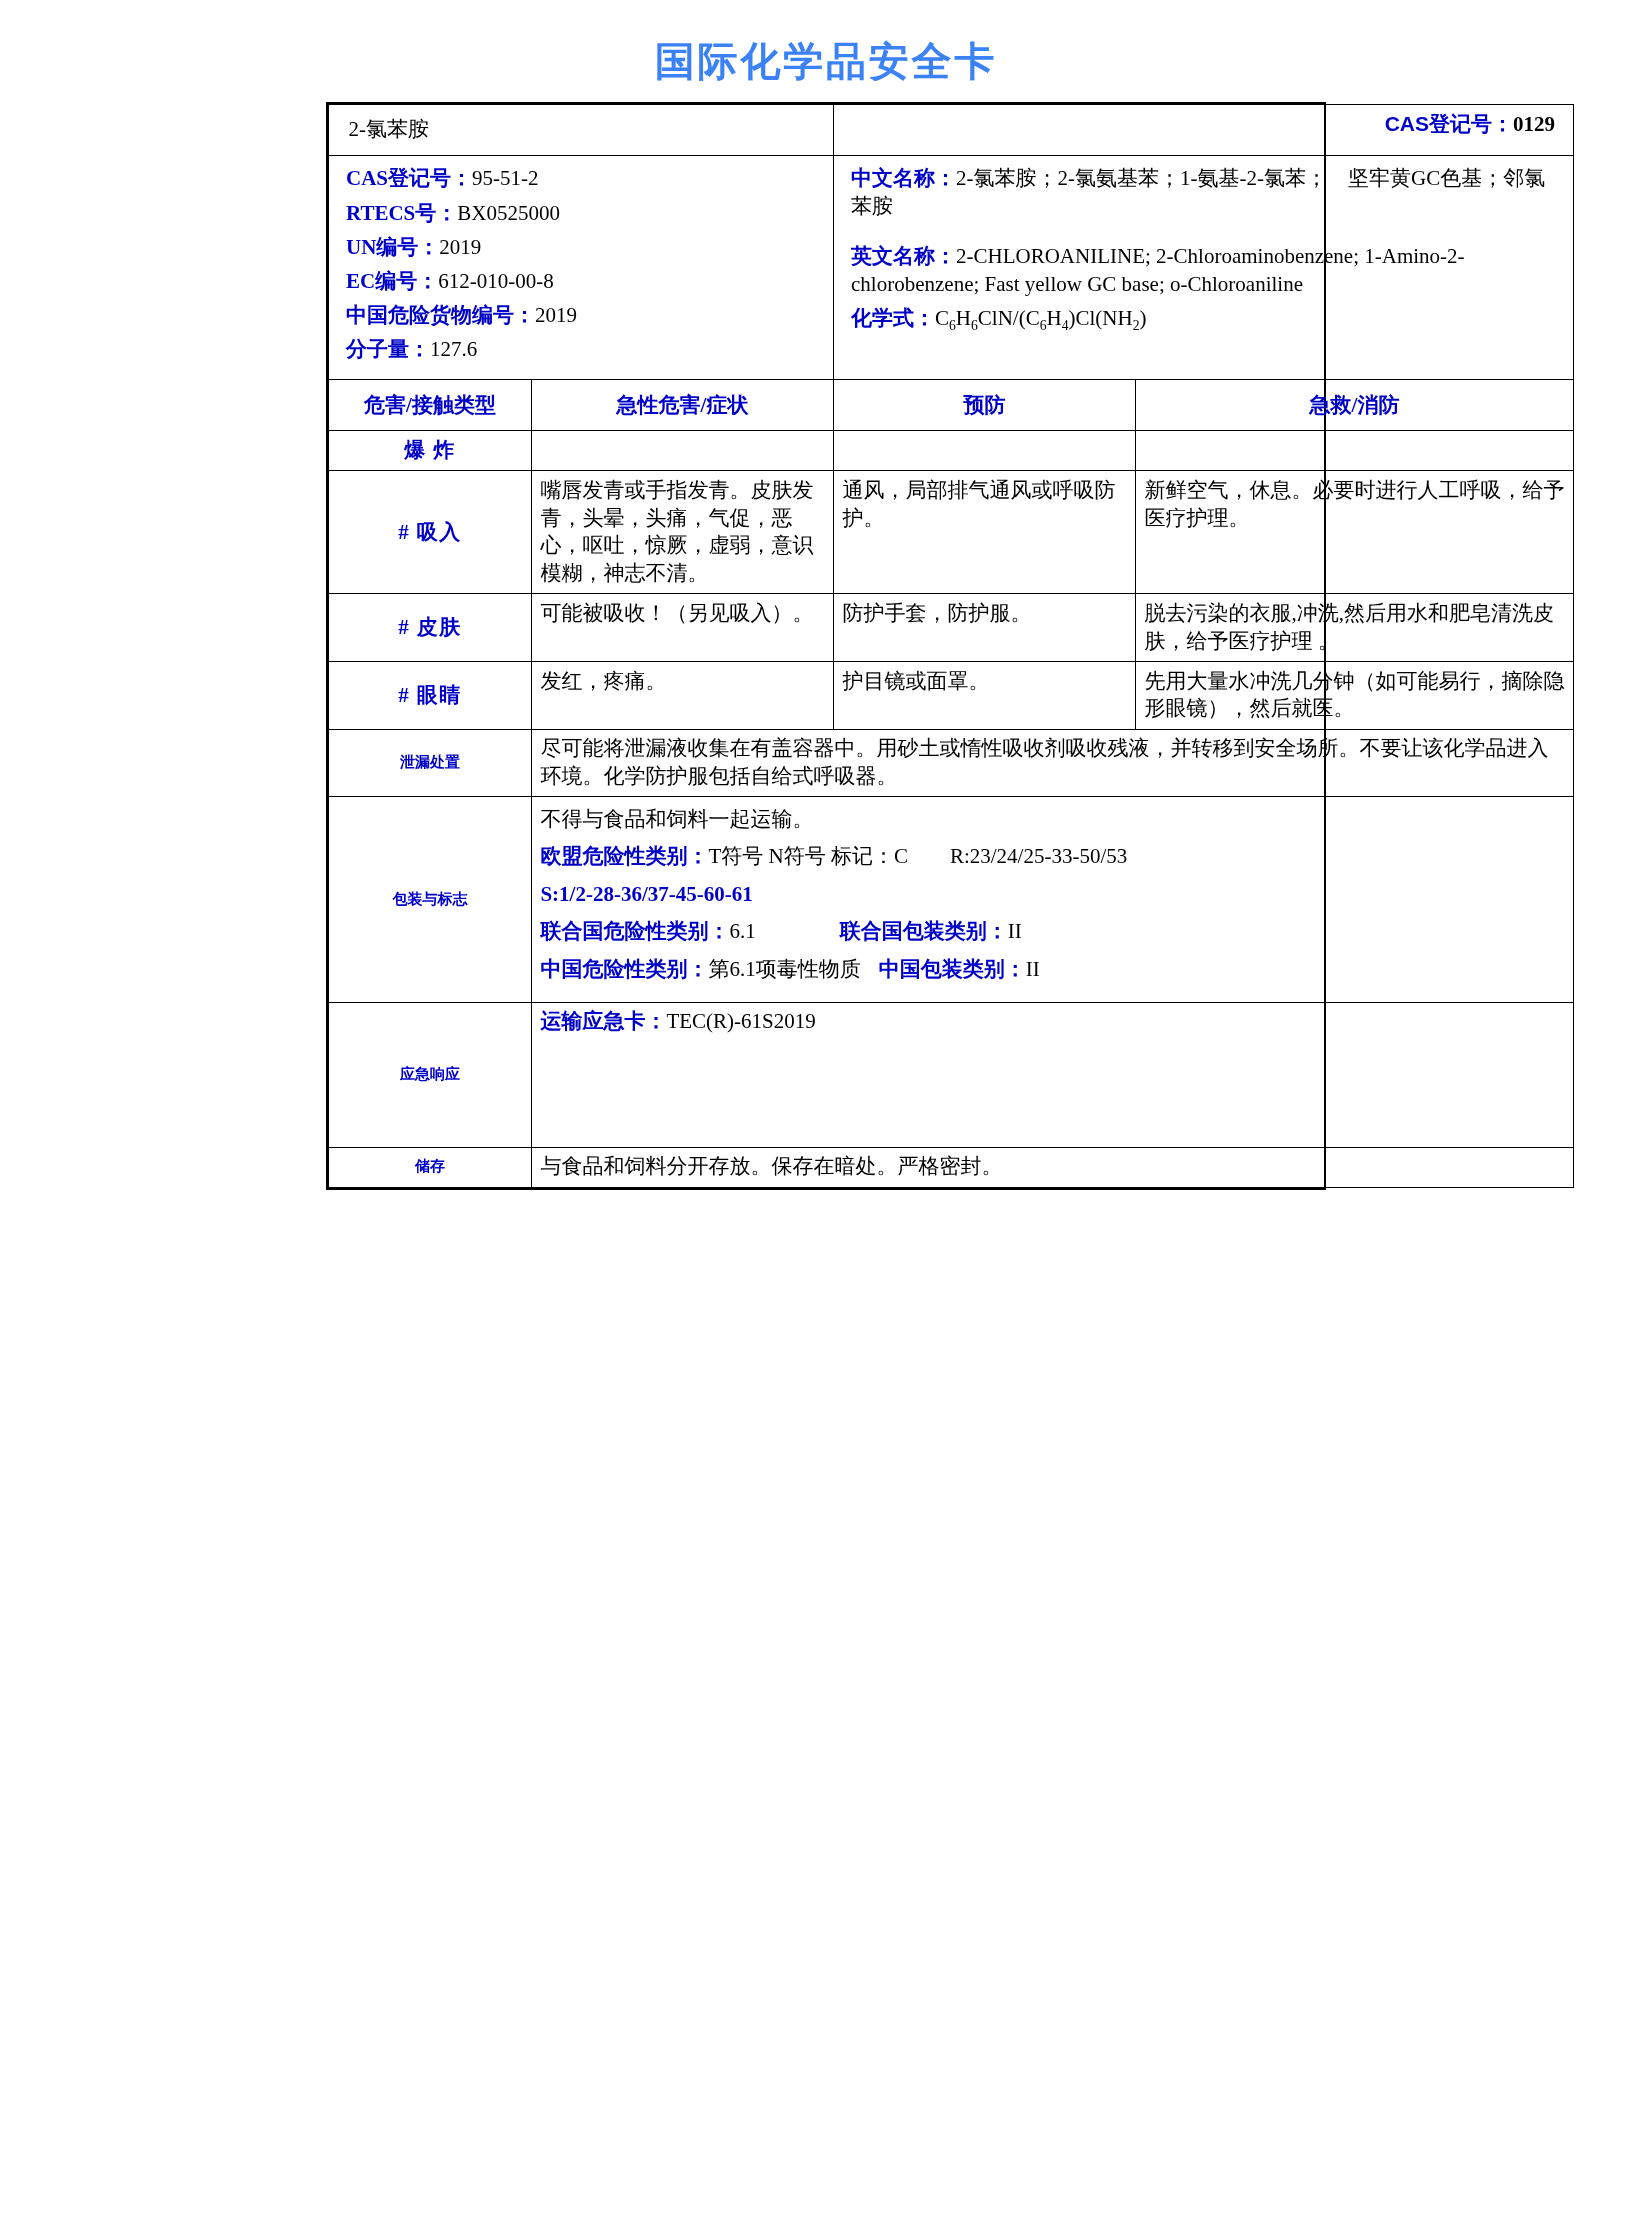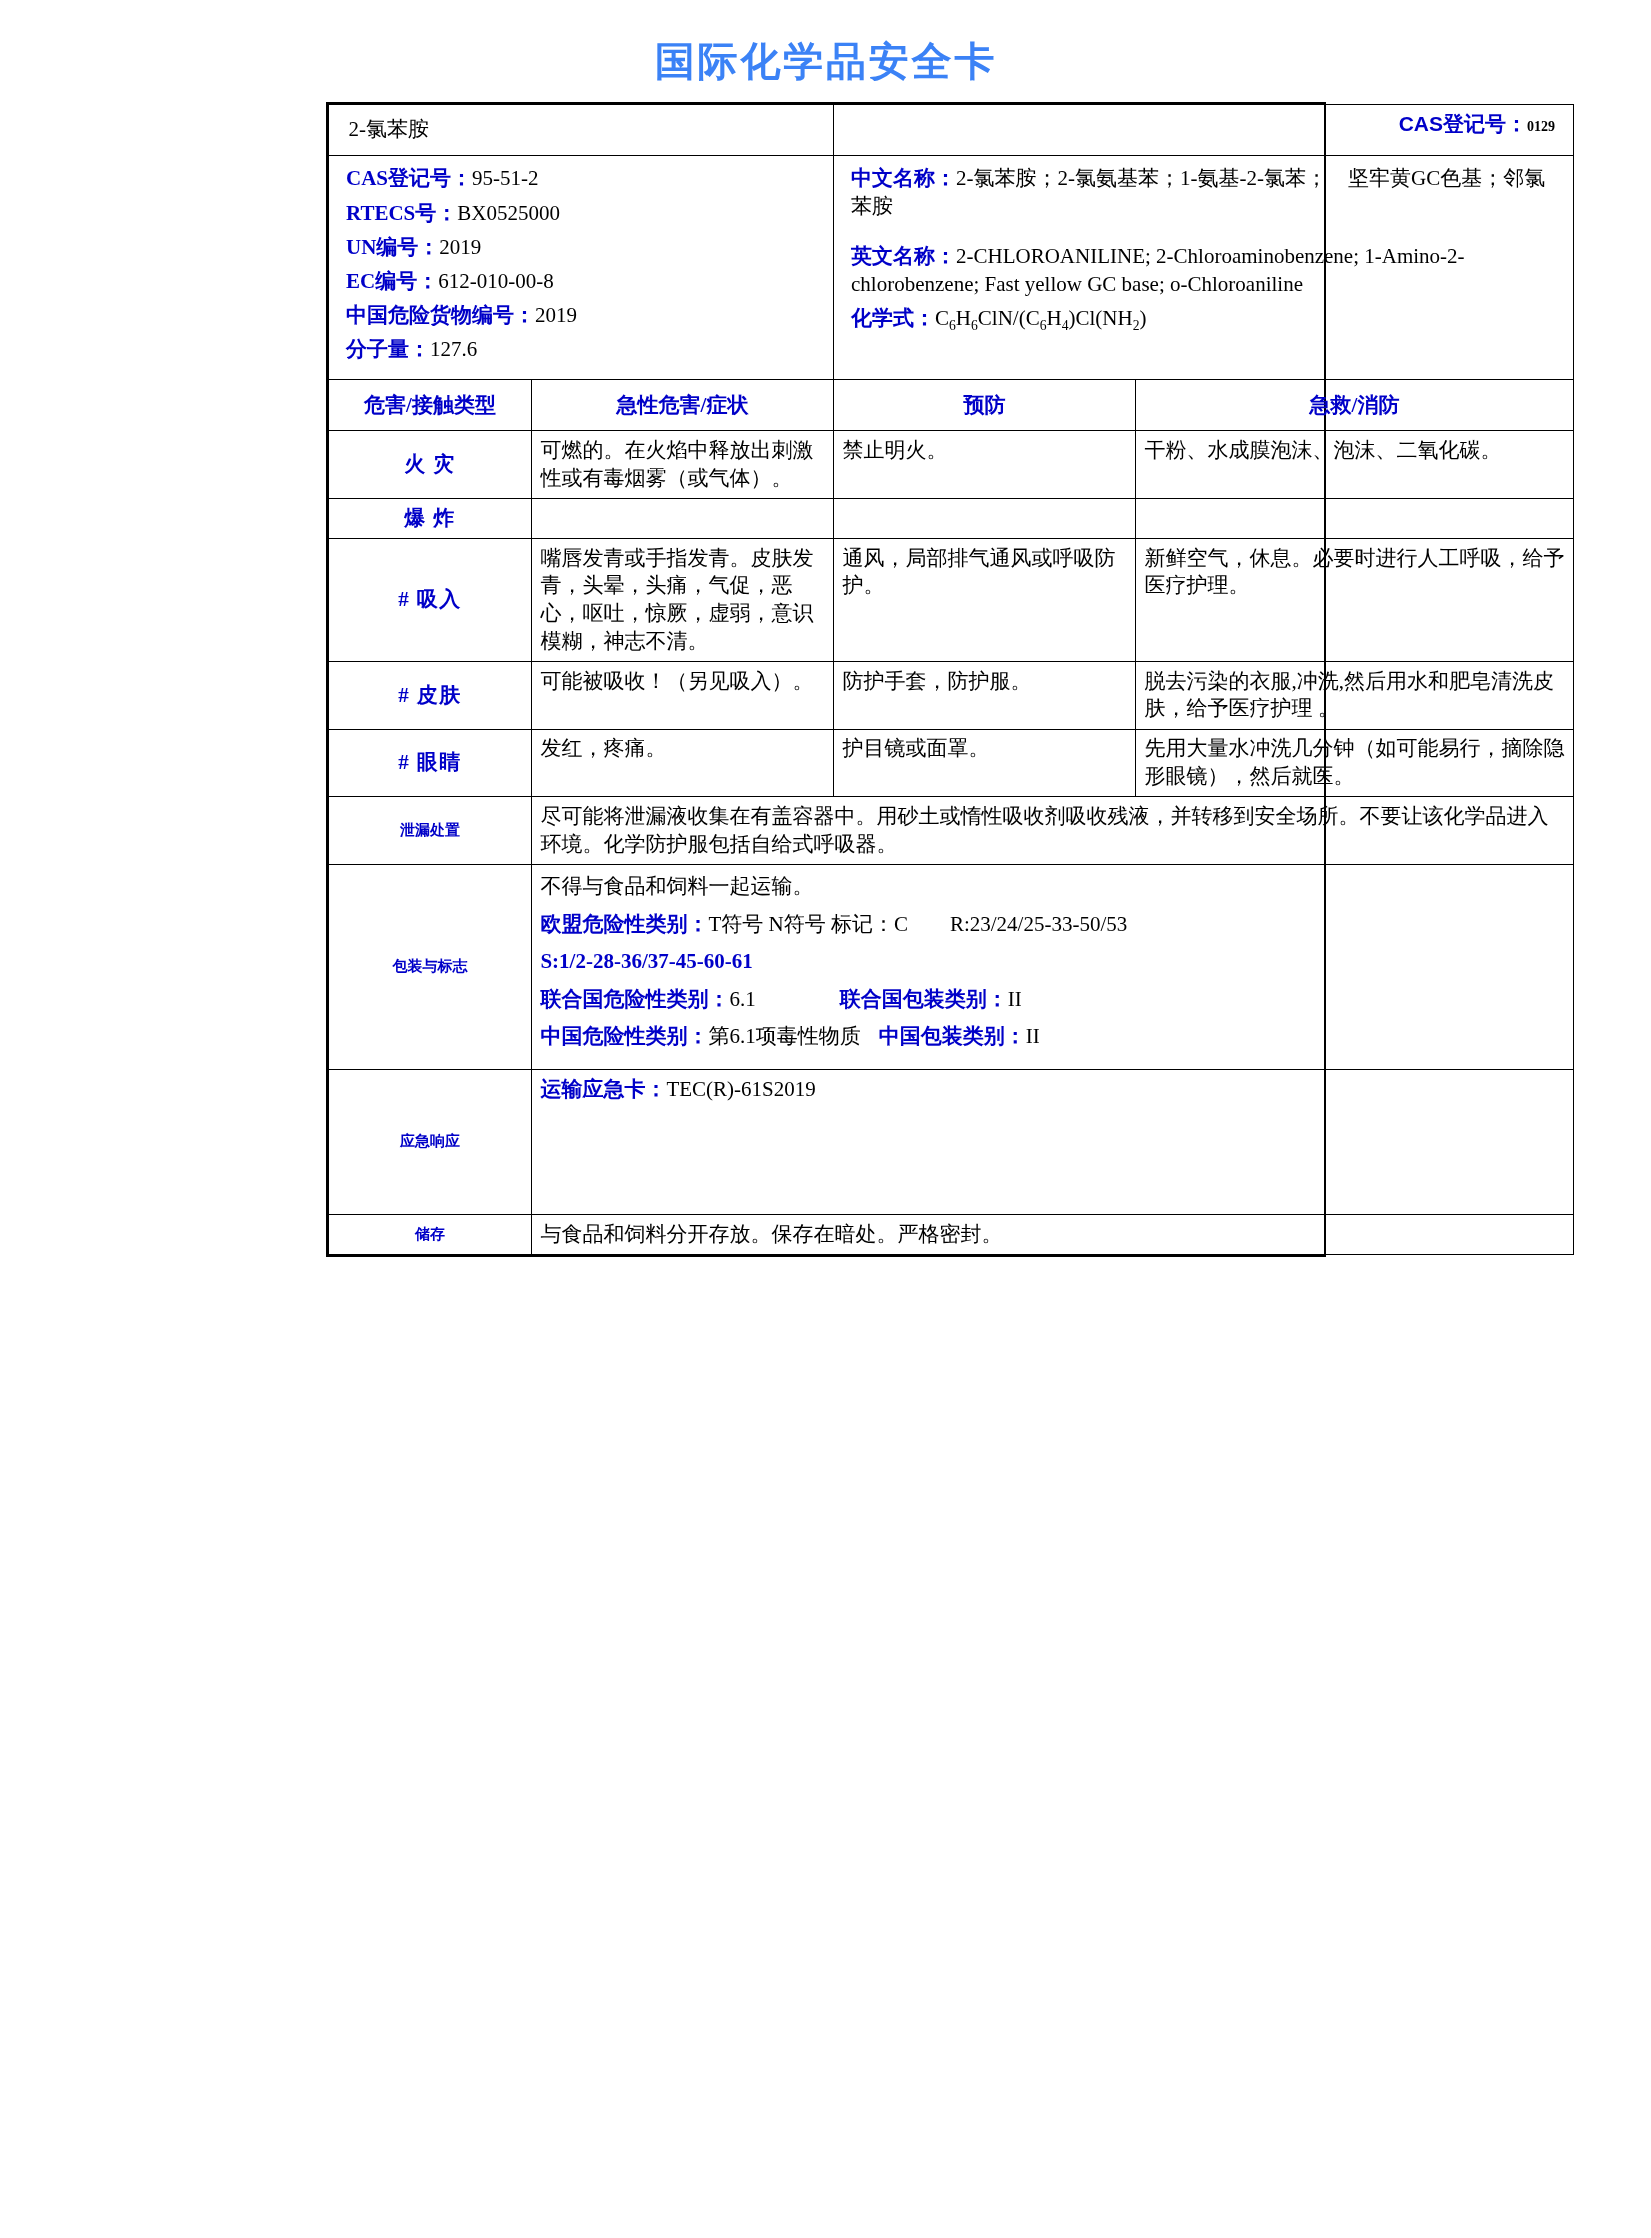--- a/index.html
+++ b/index.html
@@ -58,21 +58,21 @@
     padding-right: 18px !important;
     font-family: "Liberation Sans", sans-serif;
     font-size: 19.6px;
     font-weight: bold;
     color: #0000c8;
   }
   .hdr-icsc .num {
     color: #000;
     font-weight: bold;
     font-family: "Liberation Serif", serif;
-    font-size: 14px;
+    font-size: 21px;
   }
   .ident {
     padding: 9.8px 8.4px 9.8px 17px !important;
   }
   .lbl {
     color: #0000c8;
     font-weight: bold;
   }
   .ident .line {
     margin-bottom: 6.3px;
@@ -180,26 +180,20 @@
 
       <tr>
         <td class="colhdr">
           <div>危害/接触类型</div>
         </td>
         <td class="colhdr">急性危害/症状</td>
         <td class="colhdr">预防</td>
         <td class="colhdr">急救/消防</td>
       </tr>
 
-      <tr>
-        <td class="rowlbl">火 灾</td>
-        <td class="cellwrap">可燃的。在火焰中释放出刺激性或有毒烟雾（或气体）。</td>
-        <td class="cellwrap">禁止明火。</td>
-        <td class="cellwrap">干粉、水成膜泡沫、泡沫、二氧化碳。</td>
-      </tr>
 
       <tr>
         <td class="rowlbl">爆 炸</td>
         <td class="cellwrap">&nbsp;</td>
         <td class="cellwrap">&nbsp;</td>
         <td class="cellwrap">&nbsp;</td>
       </tr>
 
 
       <tr>

